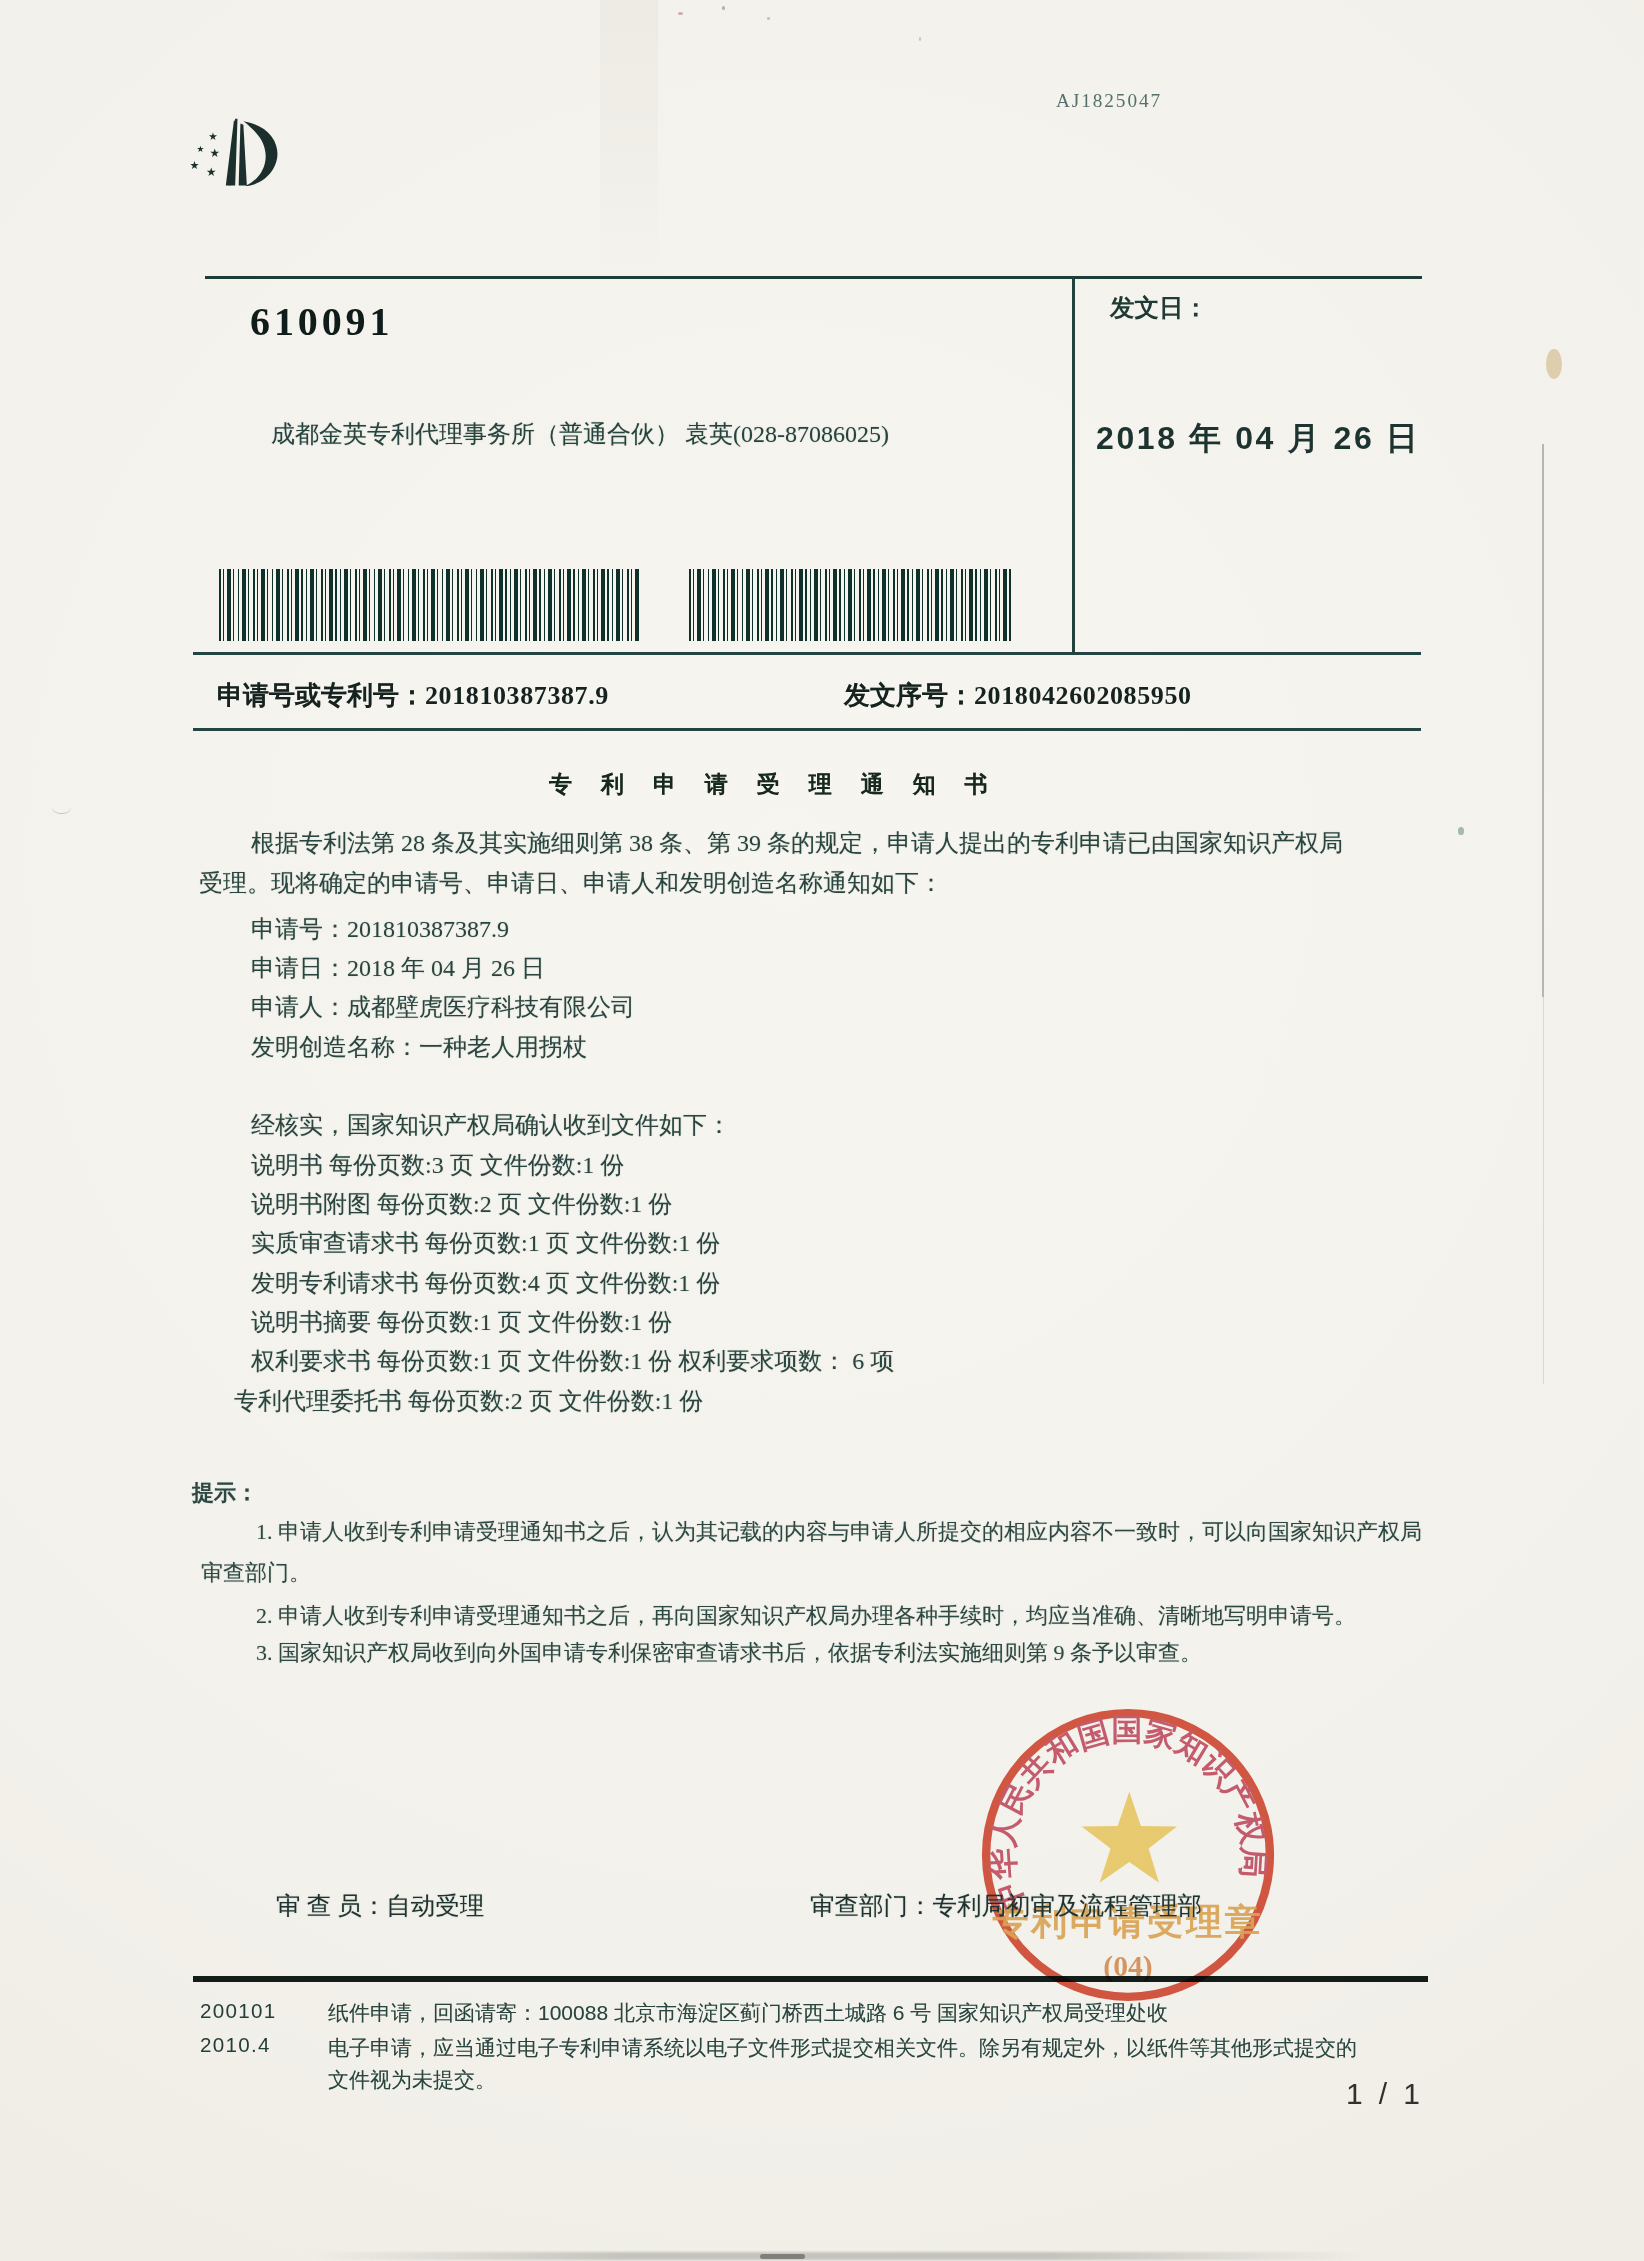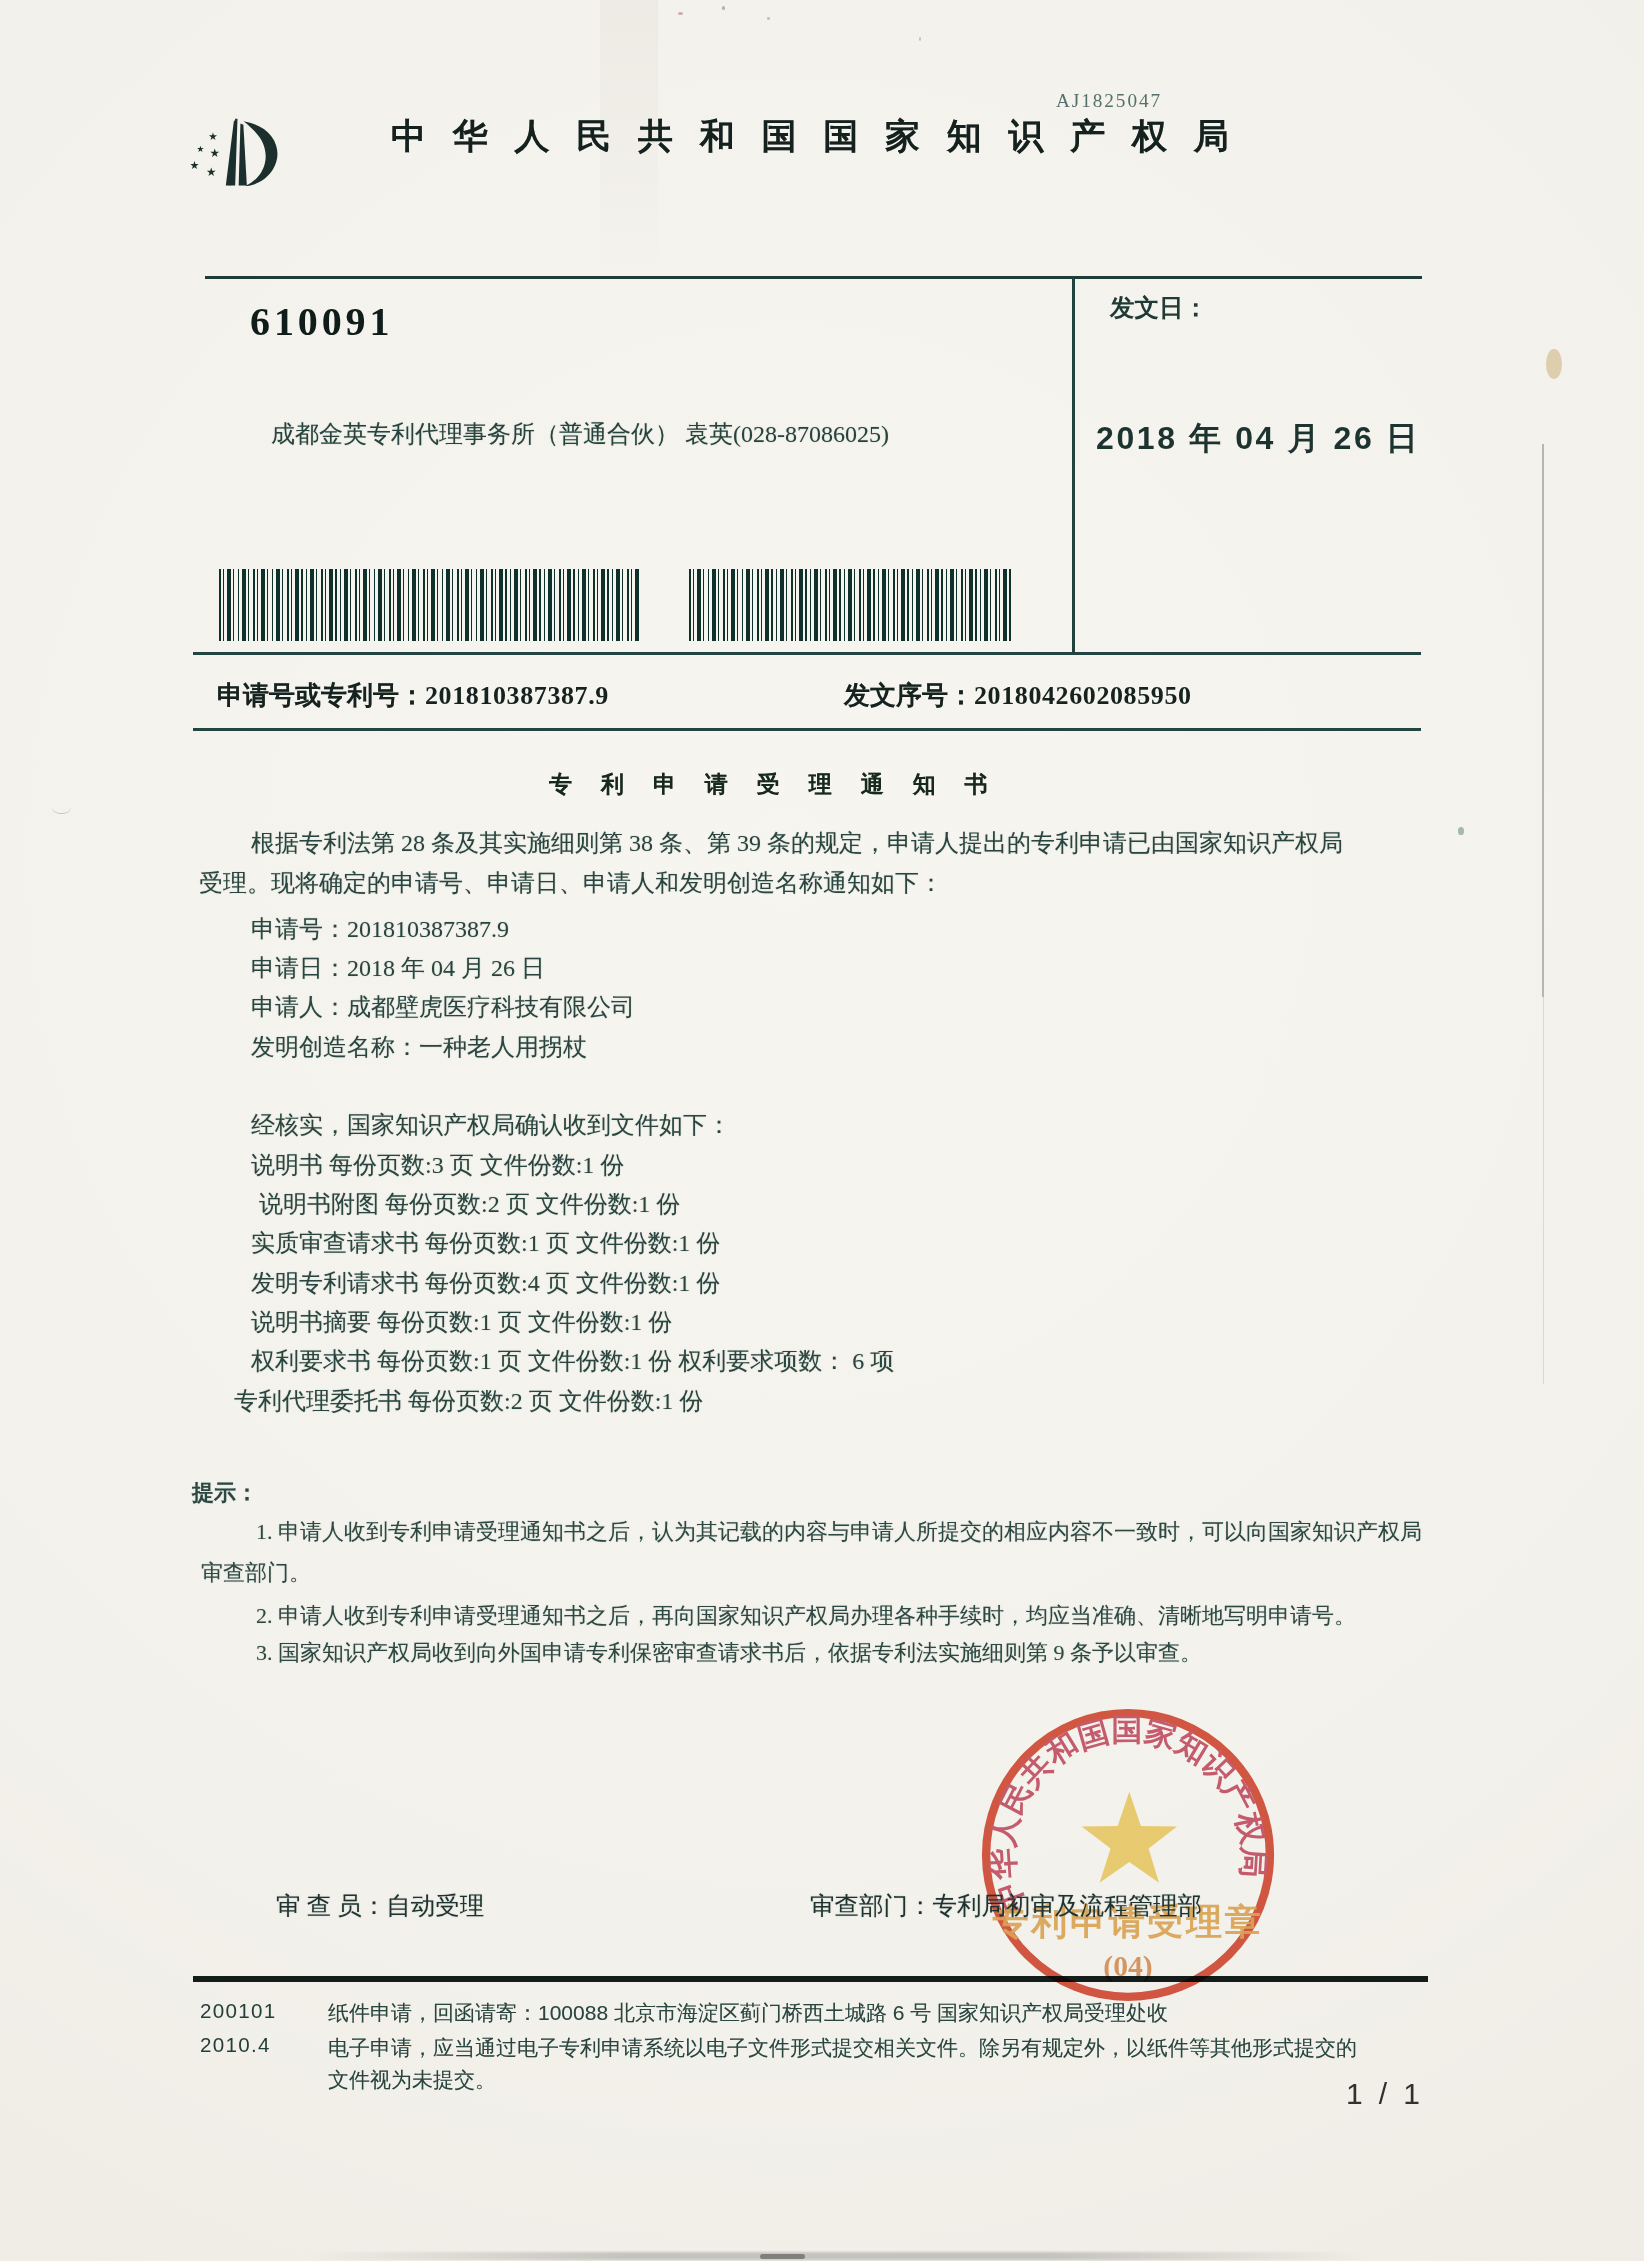--- a/index.html
+++ b/index.html
@@ -60,21 +60,20 @@
       <path d="M 100 14 C 152 22 170 64 151 96 C 140 115 118 125 103 125 C 142 108 151 61 118 30 C 111 23 106 18 100 14 Z"></path>
       <text x="40" y="46" font-size="18">★</text>
       <text x="20" y="66" font-size="15">★</text>
       <text x="42" y="76" font-size="20">★</text>
       <text x="8" y="96" font-size="19">★</text>
       <text x="36" y="108" font-size="20">★</text>
     </g>
   </svg>
 
   <div class="abs doc-code" style="left:1056px;top:90px;">AJ1825047</div>
-  <div class="abs office-title" style="left:391px;top:113px;">中 华 人 民 共 和 国 国 家 知 识 产 权 局</div>
   <div class="abs rule" style="left:205px;top:276px;width:1217px;background:#1e3c38;"></div>
 
   <div class="abs postal" style="left:250px;top:298px;">610091</div>
   <div class="abs addr" style="left:271px;top:418px;">成都金英专利代理事务所（普通合伙）  袁英(028-87086025)</div>
 
   <div class="abs vrule" style="left:1072px;top:277px;height:376px;"></div>
   <div class="abs fawen-label" style="left:1110px;top:291px;">发文日：</div>
   <div class="abs fawen-date sans" style="left:1096px;top:417px;">2018 年 04 月 26 日</div>
 
   <div class="abs barcode" style="left:219px;top:569px;width:422px;"></div>
@@ -94,21 +93,21 @@
   <div class="abs body-line" style="left:251px;top:830px;">根据专利法第 28 条及其实施细则第 38 条、第 39 条的规定，申请人提出的专利申请已由国家知识产权局</div>
   <div class="abs body-line" style="left:199px;top:870px;">受理。现将确定的申请号、申请日、申请人和发明创造名称通知如下：</div>
 
   <div class="abs body-line" style="left:251px;top:916px;"><span>申请号：</span><span>201810387387.9</span></div>
   <div class="abs body-line" style="left:251px;top:955px;"><span>申请日：</span><span>2018 年 04 月 26 日</span></div>
   <div class="abs body-line" style="left:251px;top:994px;"><span>申请人：</span><span>成都壁虎医疗科技有限公司</span></div>
   <div class="abs body-line" style="left:251px;top:1034px;"><span>发明创造名称：</span><span>一种老人用拐杖</span></div>
 
   <div class="abs body-line" style="left:251px;top:1112px;">经核实，国家知识产权局确认收到文件如下：</div>
   <div class="abs body-line" style="left:251px;top:1152px;">说明书  每份页数:3 页  文件份数:1 份</div>
-  <div class="abs body-line" style="left:251px;top:1191px;margin-left:8px;">说明书附图  每份页数:2 页  文件份数:1 份</div>
+  <div class="abs body-line" style="left:251px;top:1191px;">说明书附图  每份页数:2 页  文件份数:1 份</div>
   <div class="abs body-line" style="left:251px;top:1230px;">实质审查请求书  每份页数:1 页  文件份数:1 份</div>
   <div class="abs body-line" style="left:251px;top:1270px;">发明专利请求书  每份页数:4 页  文件份数:1 份</div>
   <div class="abs body-line" style="left:251px;top:1309px;">说明书摘要  每份页数:1 页  文件份数:1 份</div>
   <div class="abs body-line" style="left:251px;top:1348px;">权利要求书  每份页数:1 页  文件份数:1 份  权利要求项数：  6 项</div>
   <div class="abs body-line" style="left:234px;top:1388px;text-align:right;">专利代理委托书  每份页数:2 页  文件份数:1 份</div>
 
   <div class="abs tip-line" style="left:192px;top:1480px;font-weight:bold;">提示：</div>
   <div class="abs tip-line" style="left:256px;top:1519px;">1. 申请人收到专利申请受理通知书之后，认为其记载的内容与申请人所提交的相应内容不一致时，可以向国家知识产权局</div>
   <div class="abs tip-line" style="left:201px;top:1560px;">审查部门。</div>
   <div class="abs tip-line" style="left:256px;top:1603px;">2. 申请人收到专利申请受理通知书之后，再向国家知识产权局办理各种手续时，均应当准确、清晰地写明申请号。</div>

